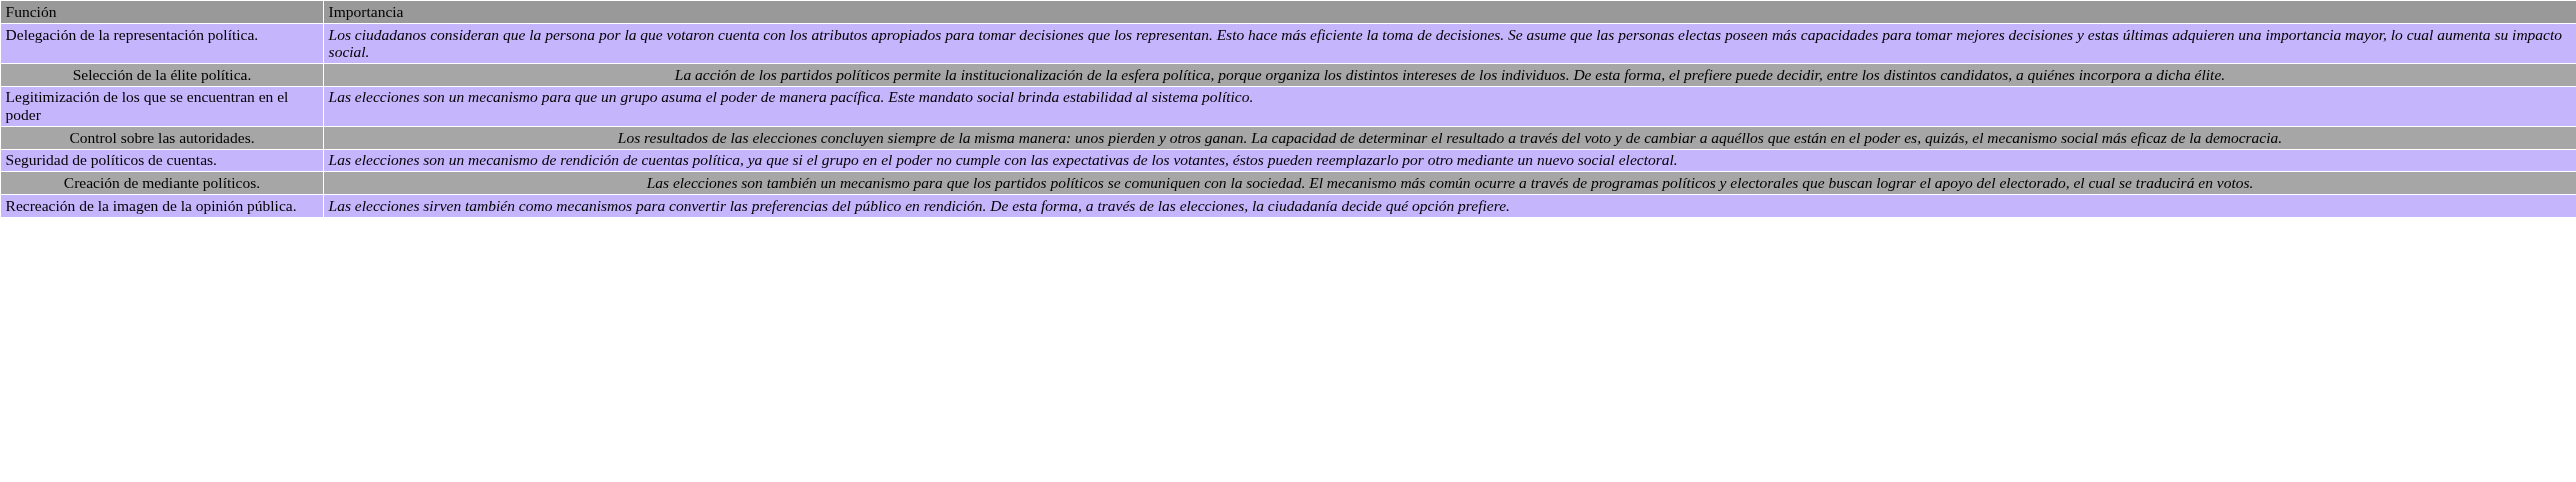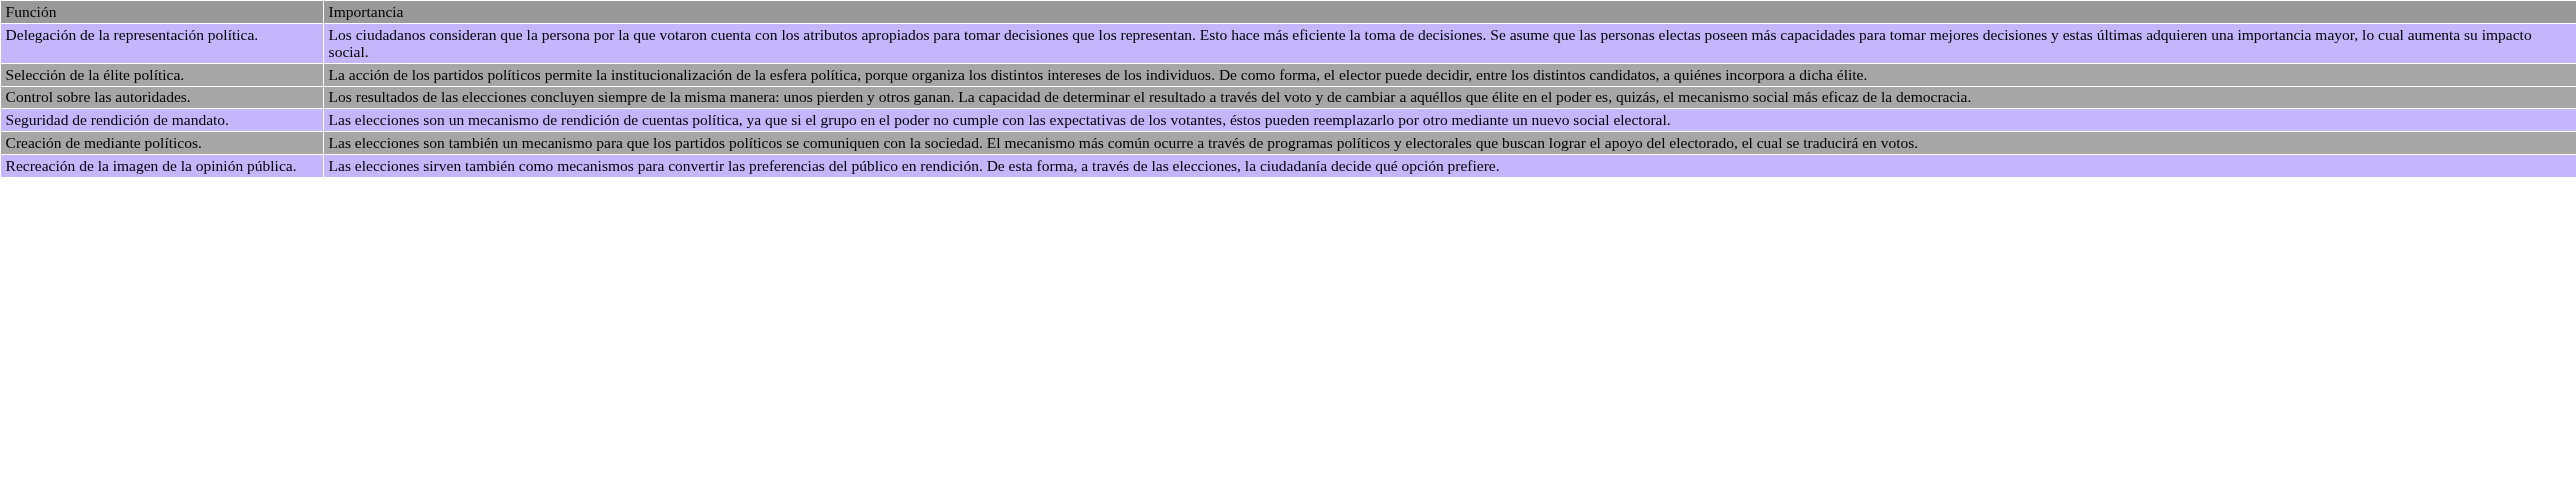--- a/index.html
+++ b/index.html
@@ -43,26 +43,28 @@
     font-size: 15.5px;
     line-height: 18px;
     padding-top: 2.7px;
     padding-bottom: 2.7px;
   }
   tbody tr.row-light td {
     background: #c4b5fd;
   }
   tbody tr.row-dark td {
     background: #a6a6a6;
+    text-align: center;
   }
   td.cell-func {
     white-space: normal;
   }
   td.cell-imp {
     white-space: normal;
+    font-style: italic;
   }
   .filler {
     height: 355px;
     background: #ffffff;
   }
 </style>
 </head>
 <body>
 
 <div class="table-wrap">
@@ -77,28 +79,32 @@
         <th>Importancia</th>
       </tr>
     </thead>
     <tbody>
       <tr class="row-light">
         <td class="cell-func">Delegación de la representación política.</td>
         <td class="cell-imp">Los ciudadanos consideran que la persona por la que votaron cuenta con los atributos apropiados para tomar decisiones que los representan. Esto hace más eficiente la toma de decisiones. Se asume que las personas electas poseen más capacidades para tomar mejores decisiones y estas últimas adquieren una importancia mayor, lo cual aumenta su impacto social.</td>
       </tr>
       <tr class="row-dark">
         <td class="cell-func">Selección de la élite política.</td>
-        <td class="cell-imp">La acción de los partidos políticos permite la institucionalización de la esfera política, porque organiza los distintos intereses de los individuos. De como forma, el elector puede decidir, entre los distintos candidatos, a quiénes incorpora a dicha élite.</td>
+        <td class="cell-imp">La acción de los partidos políticos permite la institucionalización de la esfera política, porque organiza los distintos intereses de los individuos. De esta forma, el prefiere puede decidir, entre los distintos candidatos, a quiénes incorpora a dicha élite.</td>
+      </tr>
+      <tr class="row-light">
+        <td class="cell-func">Legitimización de los que se encuentran en el poder</td>
+        <td class="cell-imp">Las elecciones son un mecanismo para que un grupo asuma el poder de manera pacífica. Este mandato social brinda estabilidad al sistema político.</td>
       </tr>
       <tr class="row-dark">
         <td class="cell-func">Control sobre las autoridades.</td>
-        <td class="cell-imp">Los resultados de las elecciones concluyen siempre de la misma manera: unos pierden y otros ganan. La capacidad de determinar el resultado a través del voto y de cambiar a aquéllos que élite en el poder es, quizás, el mecanismo social más eficaz de la democracia.</td>
+        <td class="cell-imp">Los resultados de las elecciones concluyen siempre de la misma manera: unos pierden y otros ganan. La capacidad de determinar el resultado a través del voto y de cambiar a aquéllos que están en el poder es, quizás, el mecanismo social más eficaz de la democracia.</td>
       </tr>
       <tr class="row-light">
-        <td class="cell-func">Seguridad de rendición de mandato.</td>
+        <td class="cell-func">Seguridad de políticos de cuentas.</td>
         <td class="cell-imp">Las elecciones son un mecanismo de rendición de cuentas política, ya que si el grupo en el poder no cumple con las expectativas de los votantes, éstos pueden reemplazarlo por otro mediante un nuevo social electoral.</td>
       </tr>
       <tr class="row-dark">
         <td class="cell-func">Creación de mediante políticos.</td>
         <td class="cell-imp">Las elecciones son también un mecanismo para que los partidos políticos se comuniquen con la sociedad. El mecanismo más común ocurre a través de programas políticos y electorales que buscan lograr el apoyo del electorado, el cual se traducirá en votos.</td>
       </tr>
       <tr class="row-light">
         <td class="cell-func">Recreación de la imagen de la opinión pública.</td>
         <td class="cell-imp">Las elecciones sirven también como mecanismos para convertir las preferencias del público en rendición. De esta forma, a través de las elecciones, la ciudadanía decide qué opción prefiere.</td>
       </tr>

